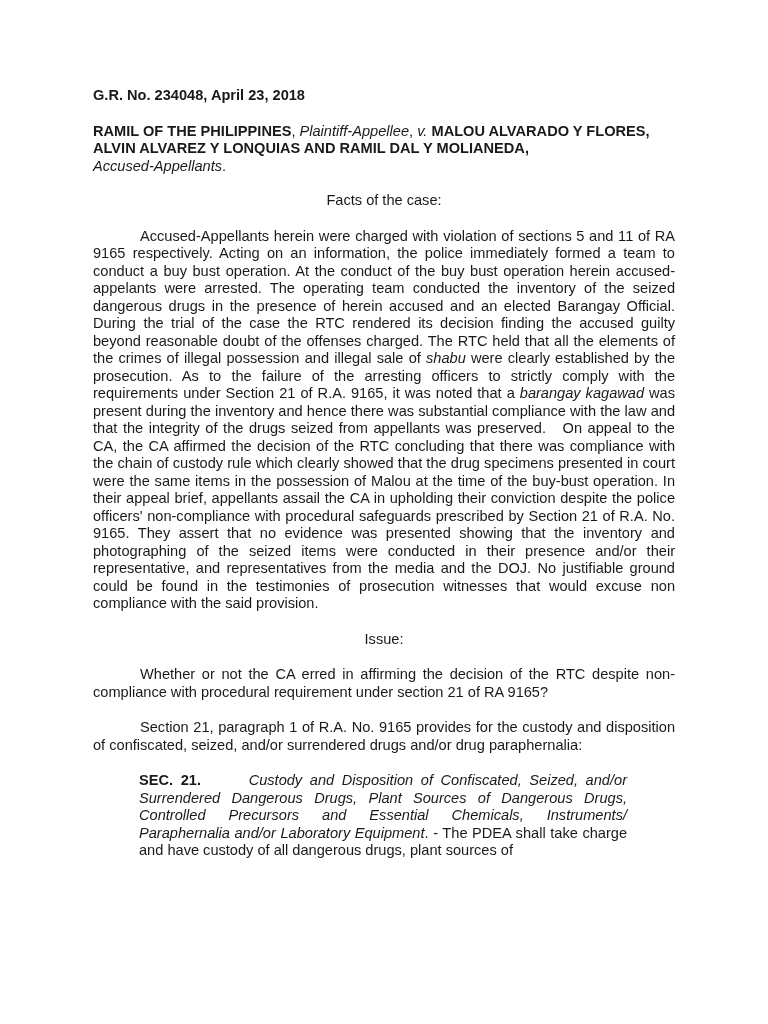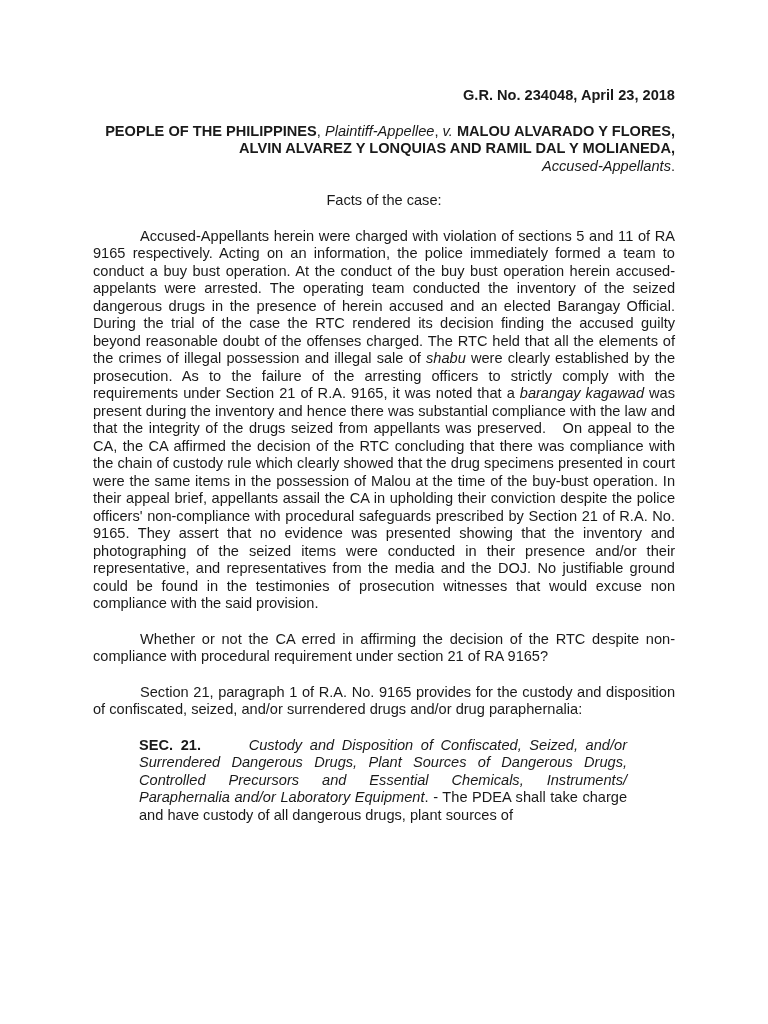--- a/index.html
+++ b/index.html
@@ -17,21 +17,21 @@
       font-size: 14.6px;
       line-height: 17.5px;
     }
     .page {
       position: absolute;
       left: 93px;
       top: 87px;
       width: 582px;
     }
     .center {
-      text-align: right;
+      text-align: left;
     }
     .title {
       font-weight: bold;
       font-size: 14.6px;
       margin: 0;
     }
     .caption {
       margin-top: 18px;
     }
     .caption b { font-weight: bold; }
@@ -57,30 +57,31 @@
     .gap-lg { margin-top: 17px; }
   </style>
 </head>
 <body>
 
 <div class="page">
 
   <p class="title center">G.R. No. 234048, April 23, 2018</p>
 
   <div class="caption center" style="font-weight:normal;">
-    <b>PEOPLE OF THE PHILIPPINES</b><span>, </span><i>Plaintiff-Appellee</i><span>, </span><i>v.</i><span> </span><b>MALOU ALVARADO Y FLORES, ALVIN ALVAREZ Y LONQUIAS AND RAMIL DAL Y MOLIANEDA,</b><br>
+    <b>RAMIL OF THE PHILIPPINES</b><span>, </span><i>Plaintiff-Appellee</i><span>, </span><i>v.</i><span> </span><b>MALOU ALVARADO Y FLORES, ALVIN ALVAREZ Y LONQUIAS AND RAMIL DAL Y MOLIANEDA,</b><br>
     <i>Accused-Appellants</i><span>.</span>
   </div>
 
   <div class="heading gap-lg">Facts of the case:</div>
 
   <p class="para" style="margin-bottom:0;">
     <span>Accused-Appellants herein were charged with violation of sections 5 and 11 of RA 9165 respectively. Acting on an information, the police immediately formed a team to conduct a buy bust operation. At the conduct of the buy bust operation herein accused-appelants were arrested. The operating team conducted the inventory of the seized dangerous drugs in the presence of herein accused and an elected Barangay Official. During the trial of the case the RTC rendered its decision finding the accused guilty beyond reasonable doubt of the offenses charged. The RTC held that all the elements of the crimes of illegal possession and illegal sale of </span><i>shabu</i><span> were clearly established by the prosecution. As to the failure of the arresting officers to strictly comply with the requirements under Section 21 of R.A. 9165, it was noted that a </span><i>barangay kagawad</i><span> was present during the inventory and hence there was substantial compliance with the law and that the integrity of the drugs seized from appellants was preserved.&nbsp;&nbsp; On appeal to the CA, the CA affirmed the decision of the RTC concluding that there was compliance with the chain of custody rule which clearly showed that the drug specimens presented in court were the same items in the possession of Malou at the time of the buy-bust operation. In their appeal brief, appellants assail the CA in upholding their conviction despite the police officers' non-compliance with procedural safeguards prescribed by Section 21 of R.A. No. 9165. They assert that no evidence was presented showing that the inventory and photographing of the seized items were conducted in their presence and/or their representative, and representatives from the media and the DOJ. No justifiable ground could be found in the testimonies of prosecution witnesses that would excuse non compliance with the said provision.</span>
   </p>
 
+  <div class="heading">Issue:</div>
 
   <p class="para" style="margin-bottom:0;">Whether or not the CA erred in affirming the decision of the RTC despite non-compliance with procedural requirement under section 21 of RA 9165?</p>
 
 
 
   <p class="para" style="margin-bottom:0;">Section 21, paragraph 1 of R.A. No. 9165 provides for the custody and disposition of confiscated, seized, and/or surrendered drugs and/or drug paraphernalia:</p>
 
   <div class="quote">
     <b>SEC. 21.</b> <i>Custody and Disposition of Confiscated, Seized, and/or Surrendered Dangerous Drugs, Plant Sources of Dangerous Drugs, Controlled Precursors and Essential Chemicals, Instruments/ Paraphernalia and/or Laboratory Equipment</i><span>. - The PDEA shall take charge and have custody of all dangerous drugs, plant sources of</span>
   </div>

